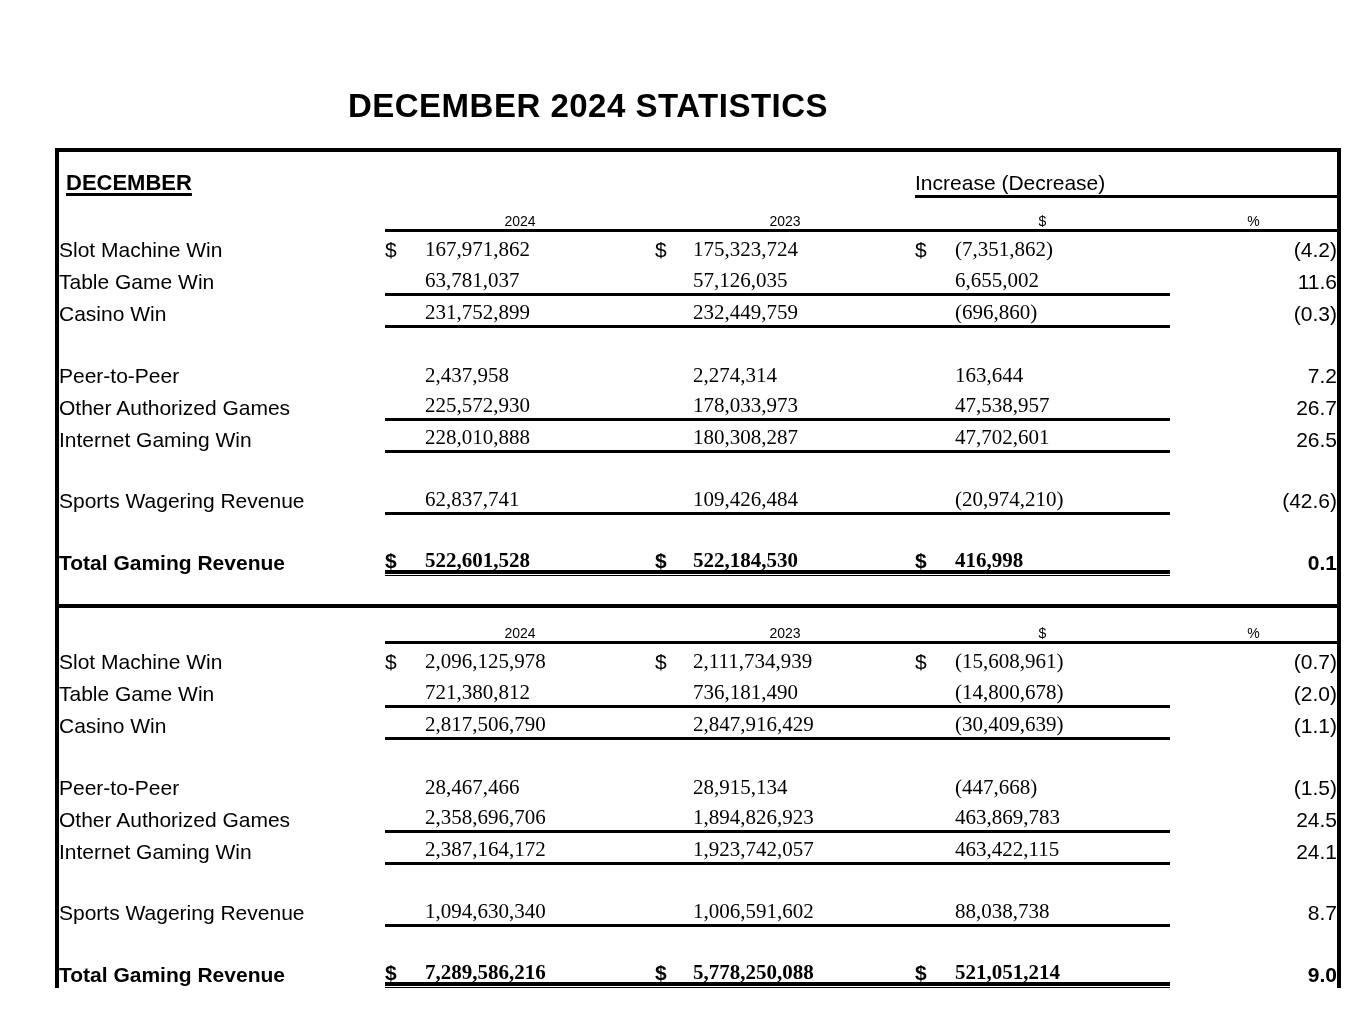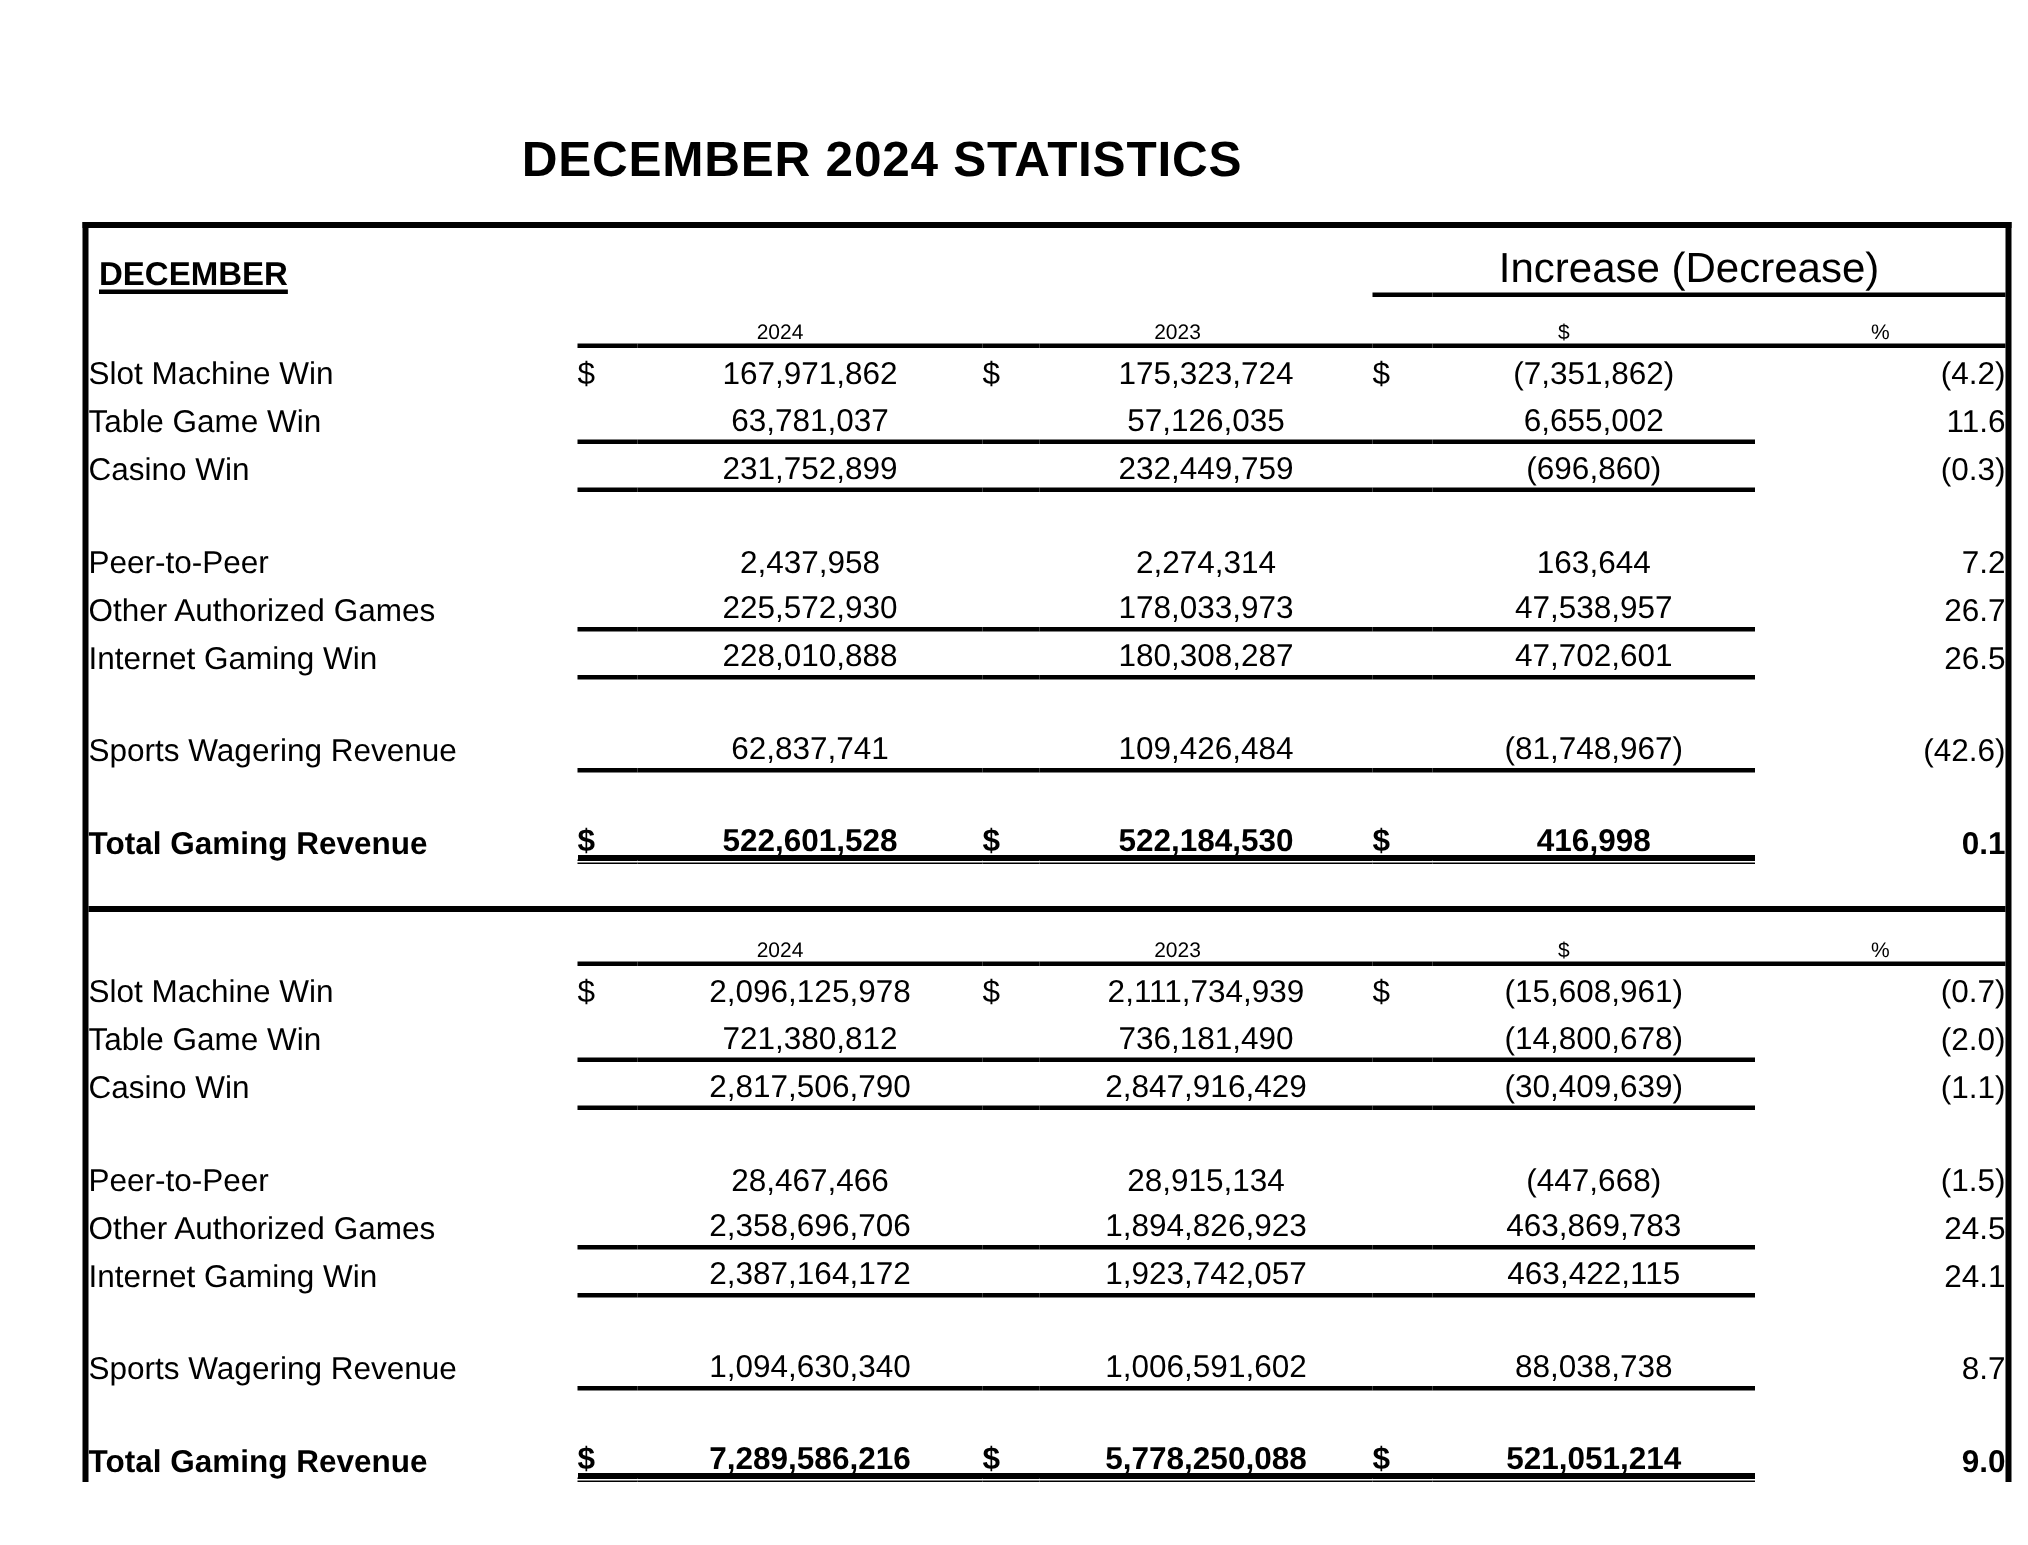--- a/index.html
+++ b/index.html
@@ -78,22 +78,23 @@
 
   td.label {
     text-align: left;
     padding-left: 7px;
   }
   td.cur {
     text-align: left;
     padding-left: 6px;
   }
   td.num {
-    text-align: center;
+    text-align: left;
     padding-right: 8px;
+    font-family: Liberation Serif, serif;
   }
   td.pct {
     text-align: right;
     padding-right: 22px;
   }
 
   
   .ul-bottom { border-bottom: 3px solid #000; }
 
   .dbl-bottom {
@@ -112,22 +113,21 @@
   .sect-title {
     display: inline-block;
     font-weight: bold;
     font-size: 22px;
     text-decoration: underline;
     text-underline-offset: 3px;
     text-decoration-thickness: 3px;
     padding-left: 7px;
   }
   .incr-head {
-    text-align: center;
-    font-size: 28px;
+    font-size: 21px;
     padding-bottom: 2px;
   }
   .incr-head-cell { border-bottom: 3px solid #000; }
 
   
   .yr-head { height: 34px; }
   .yr-head td {
     text-align: center;
     font-size: 14px;
     padding-bottom: 1px;
@@ -231,21 +231,21 @@
             <tr class="row-spacer">
               <td colspan="8">&nbsp;</td>
             </tr>
             <tr class="row">
               <td class="label">Sports Wagering Revenue</td>
               <td class="cur ul-bottom"></td>
               <td class="num ul-bottom">62,837,741</td>
               <td class="cur ul-bottom"></td>
               <td class="num ul-bottom">109,426,484</td>
               <td class="cur ul-bottom"></td>
-              <td class="num ul-bottom">(81,748,967)</td>
+              <td class="num ul-bottom">(20,974,210)</td>
               <td class="pct">(42.6)</td>
             </tr>
             <tr class="row-spacer">
               <td colspan="8">&nbsp;</td>
             </tr>
             <tr class="row">
               <td class="label bold">Total Gaming Revenue</td>
               <td class="cur dbl-bottom bold">$</td>
               <td class="num dbl-bottom bold">522,601,528</td>
               <td class="cur dbl-bottom bold">$</td>

